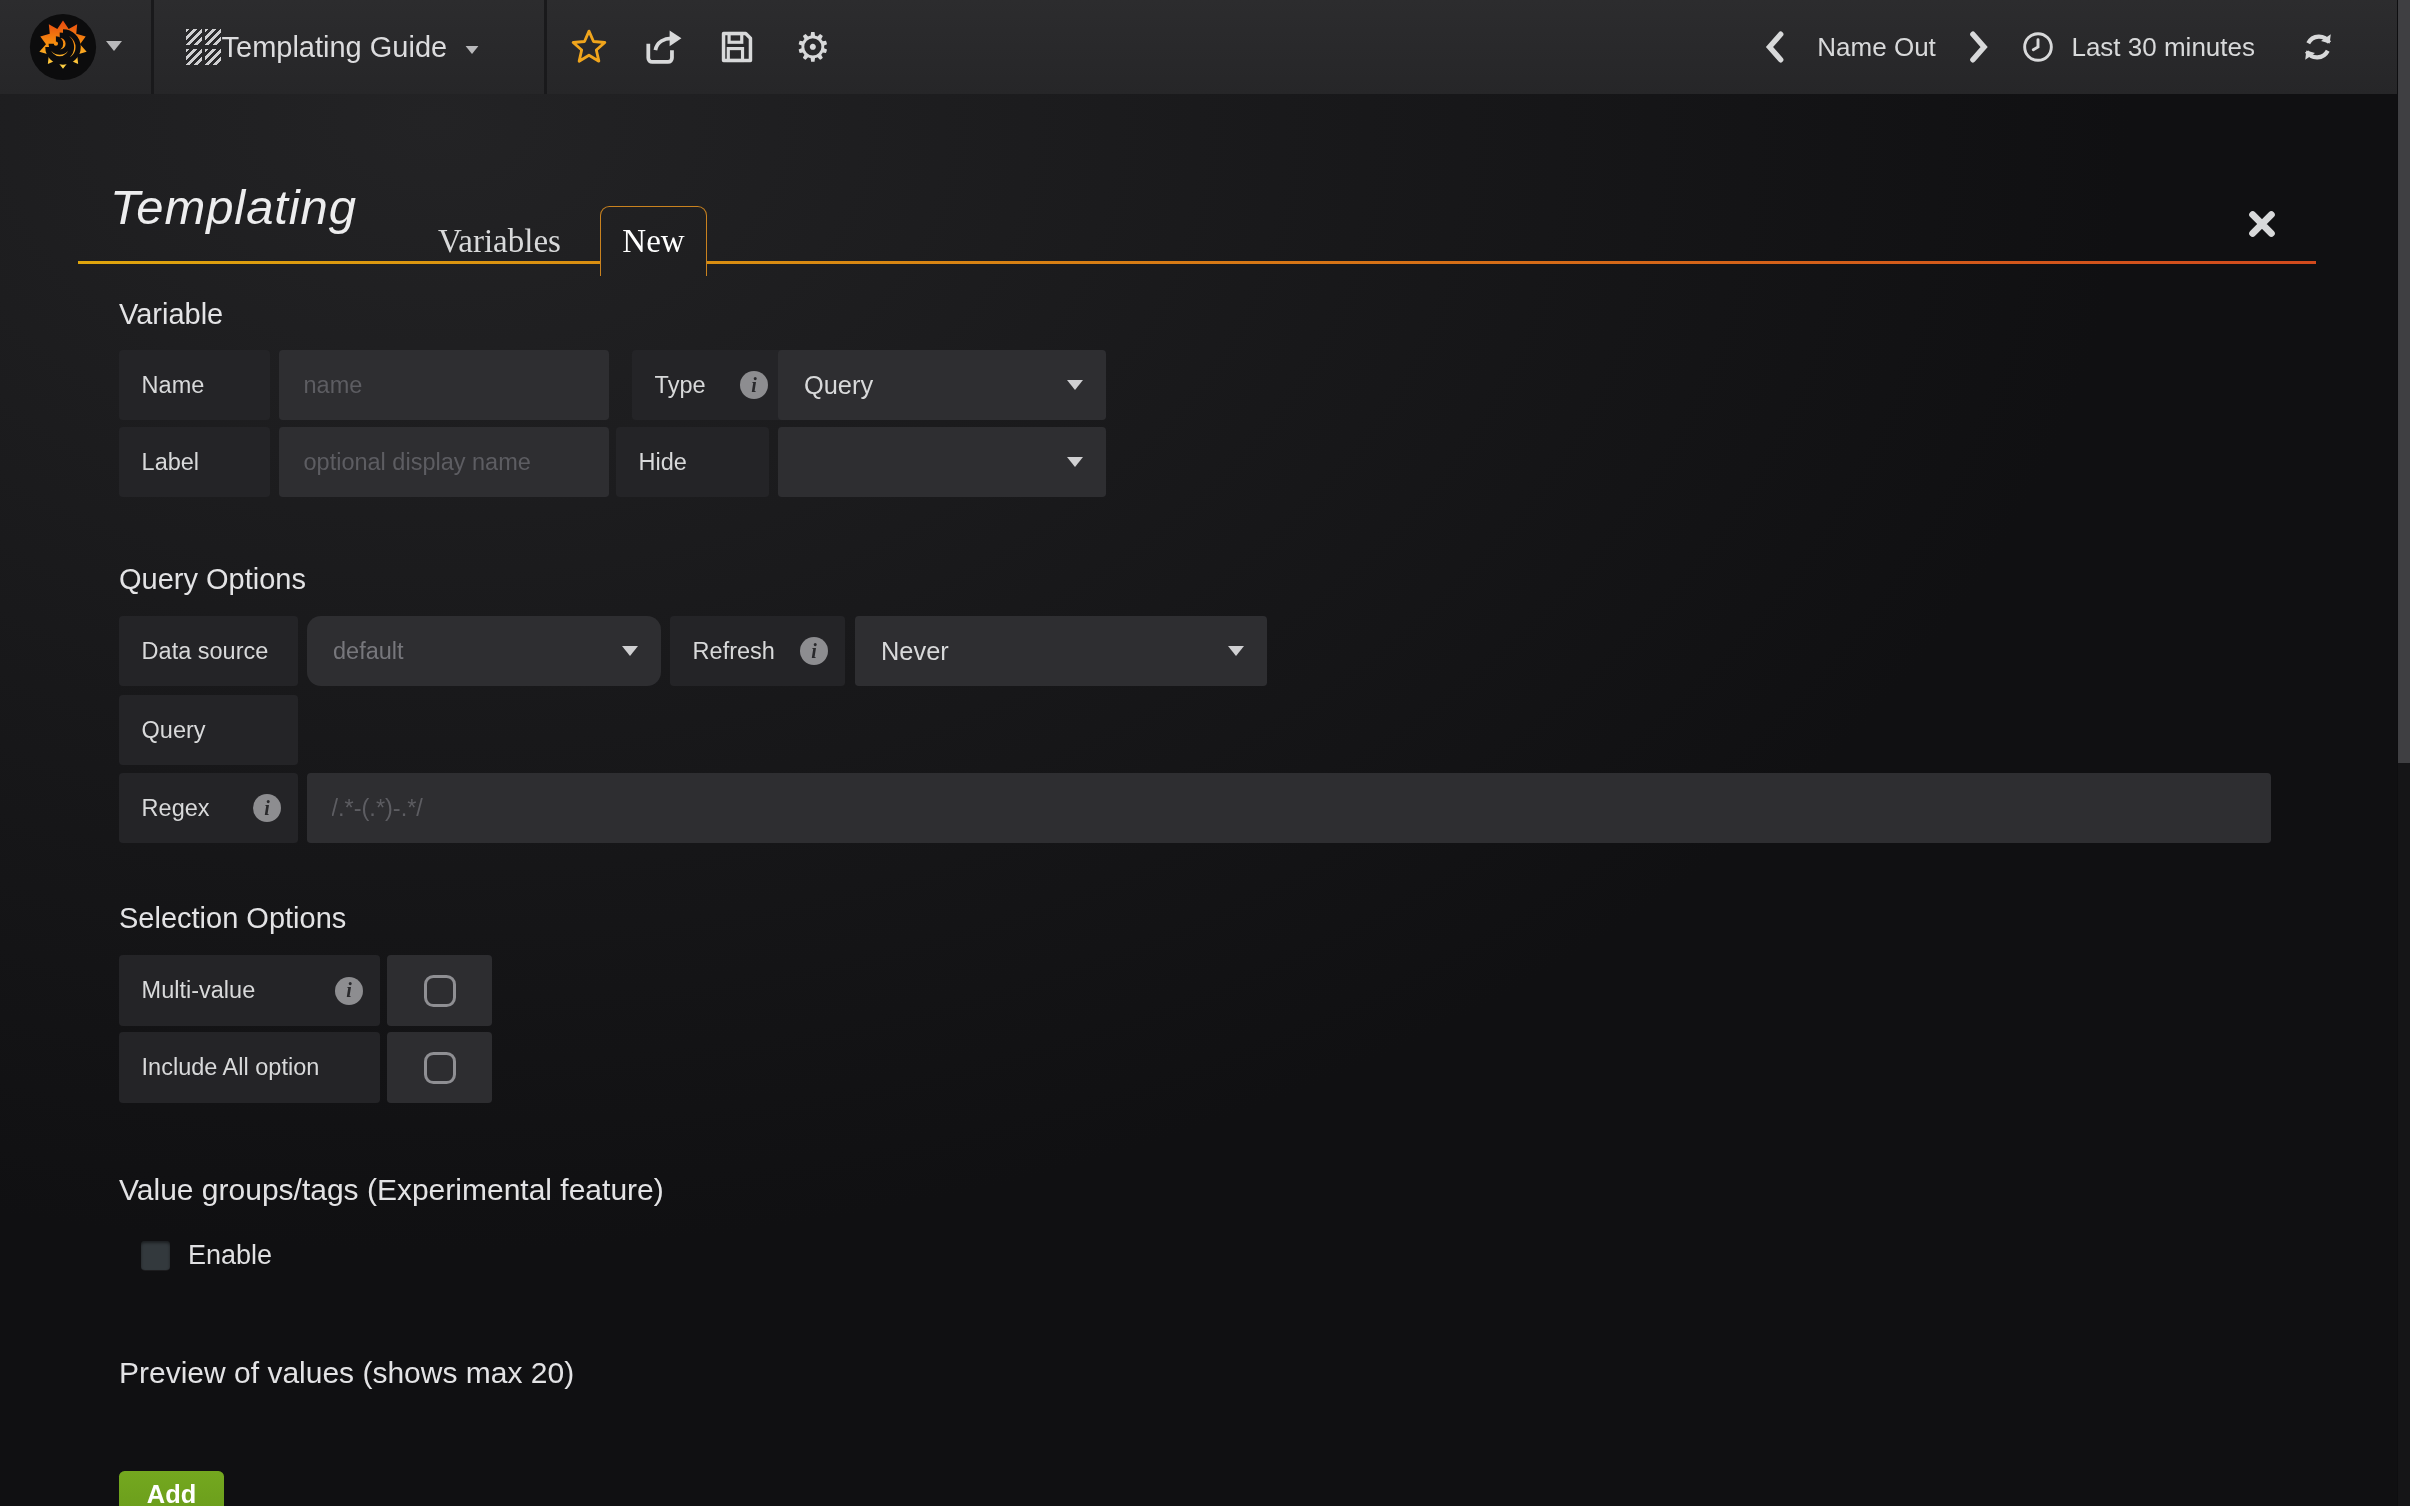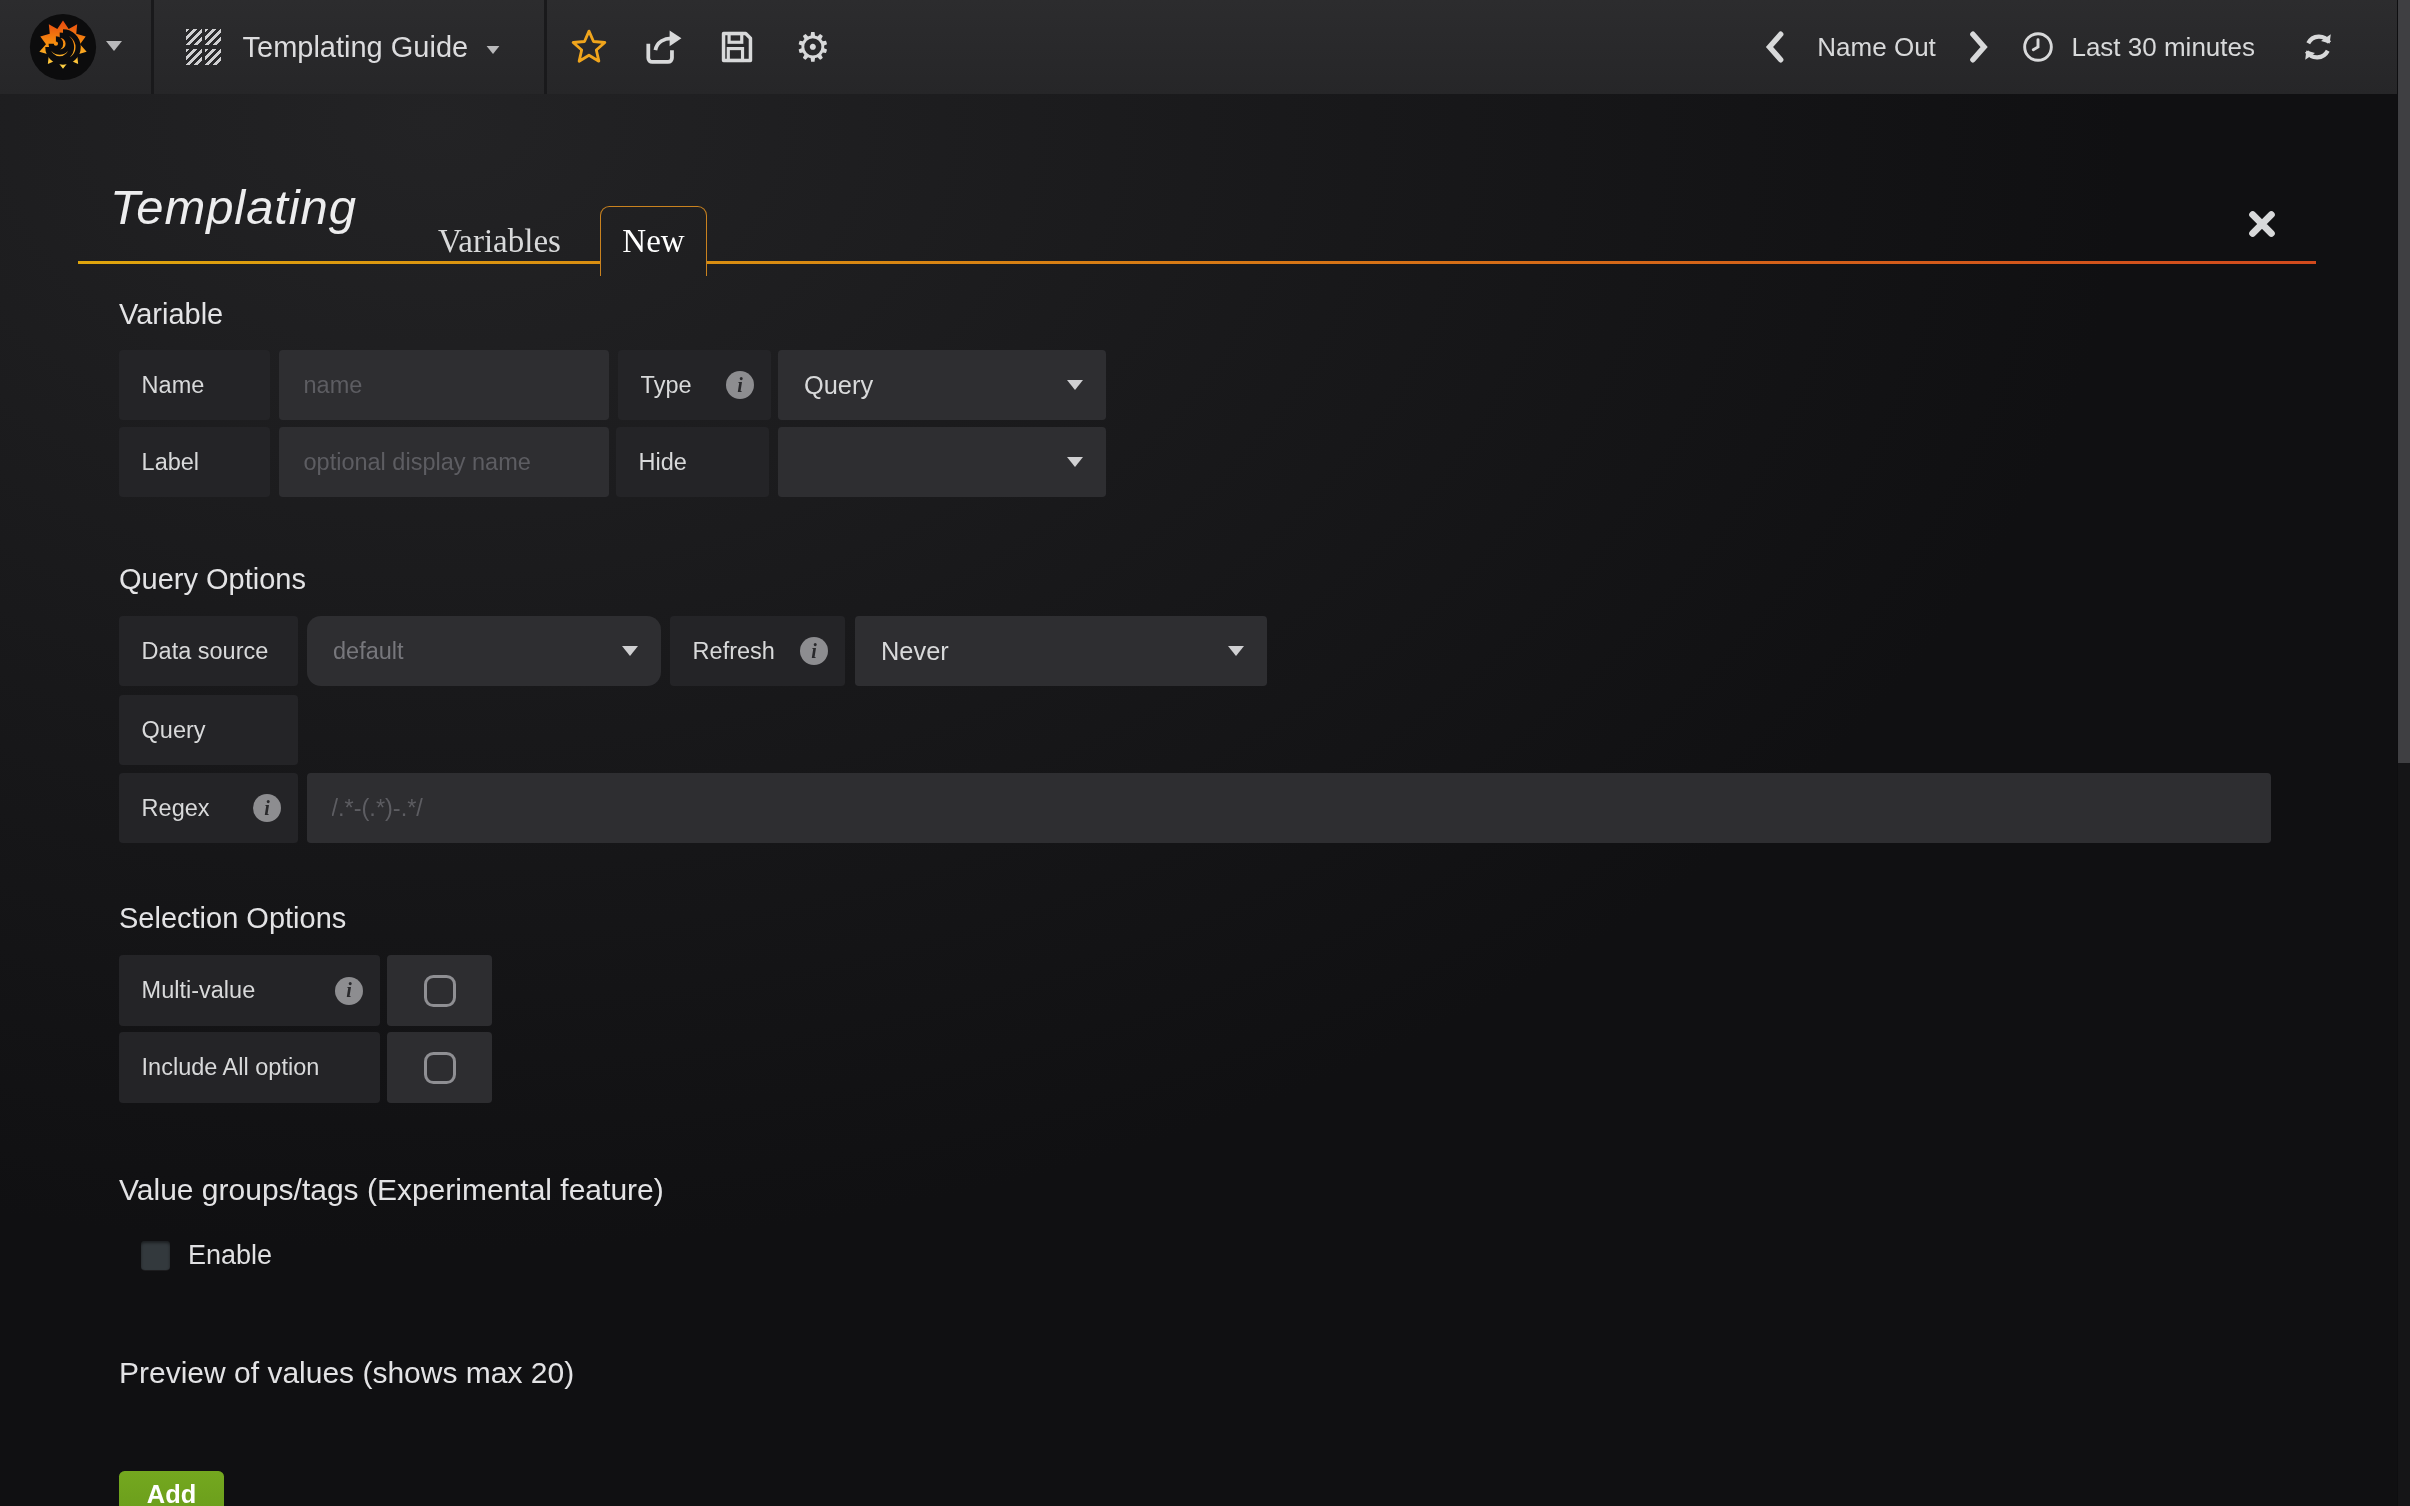--- a/index.html
+++ b/index.html
@@ -15,21 +15,21 @@
     position:absolute; left:0; top:0; width:2411px; height:94px;
     background:linear-gradient(#2c2c2e, #262628);
   }
   .nav-sep { position:absolute; top:0; width:2.8px; height:94px; background:#19191b; }
   .logo-wrap { position:absolute; left:28px; top:12.2px; width:70px; height:70px; cursor:pointer; }
   .logo-caret { position:absolute; left:106px; top:41px; }
   .caret-down { width:0; height:0; border-left:8.5px solid transparent; border-right:8.5px solid transparent; border-top:10.4px solid #b9b9bb; }
   .dash-nav { position:absolute; left:162px; top:0; height:94px; display:flex; align-items:center; cursor:pointer; }
   .grid-icon { width:36px; height:36px; margin-left:23.5px; display:grid; grid-template-columns:16px 16px; grid-template-rows:16px 16px; gap:3.8px; }
   .grid-icon span { background:repeating-linear-gradient(135deg,#cfcfd1 0 2.8px, rgba(0,0,0,0) 2.8px 5.6px); }
-  .dash-title { color:#dcdcde; font-size:29px; margin-left:21px; }
+  .dash-title { color:#dcdcde; font-size:29px; }
   .dash-caret { margin-left:17px; margin-top:5.6px; transform:scale(0.8); }
   .nav-icon-btn { position:absolute; top:0; height:94px; display:flex; align-items:center; justify-content:center; width:66px; cursor:pointer; }
   .nav-right { position:absolute; right:75px; top:0; height:94px; display:flex; align-items:center; gap:32px; }
   .nav-right .txt { color:#d8d9da; font-size:26px; cursor:pointer; }
   .chev { cursor:pointer; display:flex; align-items:center; }
   .timepicker { display:flex; align-items:center; gap:17px; cursor:pointer; }
   .gear-glyph { font-family:"DejaVu Sans", sans-serif; color:#d8d9da; font-size:40px; line-height:1; }
 
   
   .scrollbar-track { position:absolute; right:0; top:0; width:14px; height:1507px; background:#151517; border-left:1.9px solid #0e0e10; }
@@ -184,21 +184,21 @@
       <path d="M5 5 L19 19 M19 5 L5 19" stroke="#d8d9da" stroke-width="5.2" stroke-linecap="round"></path>
     </svg>
   </div>
 
   <div class="section-heading" style="left:119px; top:298px;">Variable</div>
 
   <div class="gf-label" style="left:119px; top:350px; width:151px;">
     <span>Name</span>
   </div>
   <input class="gf-input" style="left: 279px; top: 350px; width: 330px;" placeholder="name">
-  <div class="gf-label" style="left:618px; top:350px; width:153px;align-items:center;">
+  <div class="gf-label" style="left:632px; top:350px; width:153px;align-items:center;">
     <span>Type</span>
     <span class="info-icon">i</span>
   </div>
   <div class="gf-select" style="left:778px; top:350px; width:328px;">
     <span>Query</span>
     <span class="sel-caret"></span>
   </div>
 
   <div class="gf-label" style="left:119px; top:427px; width:151px;">
     <span>Label</span>

